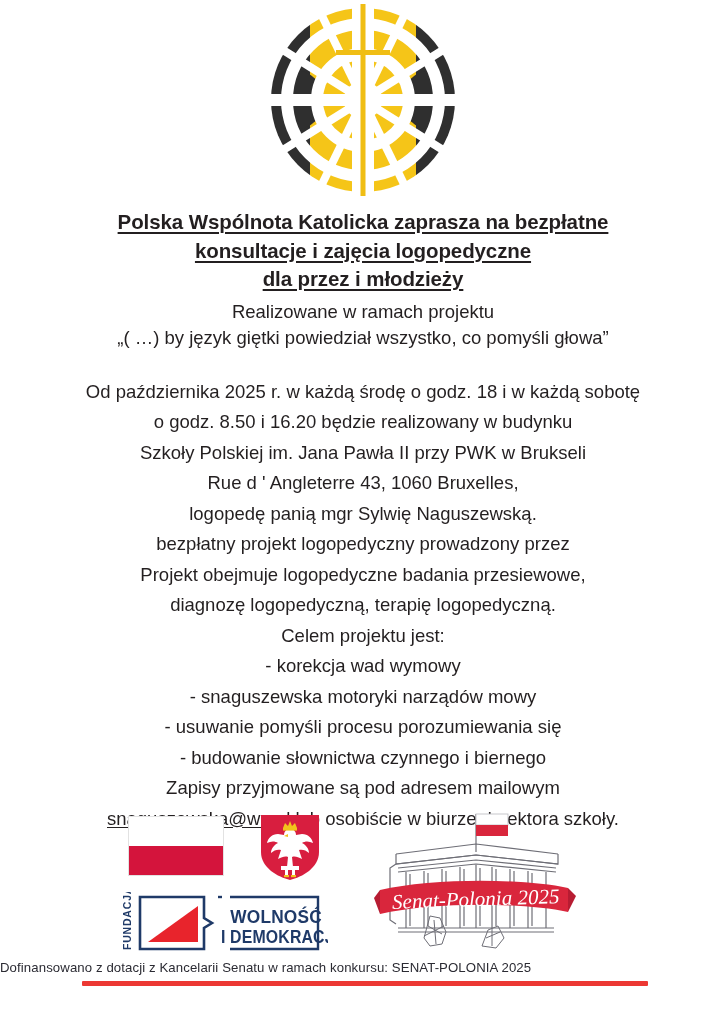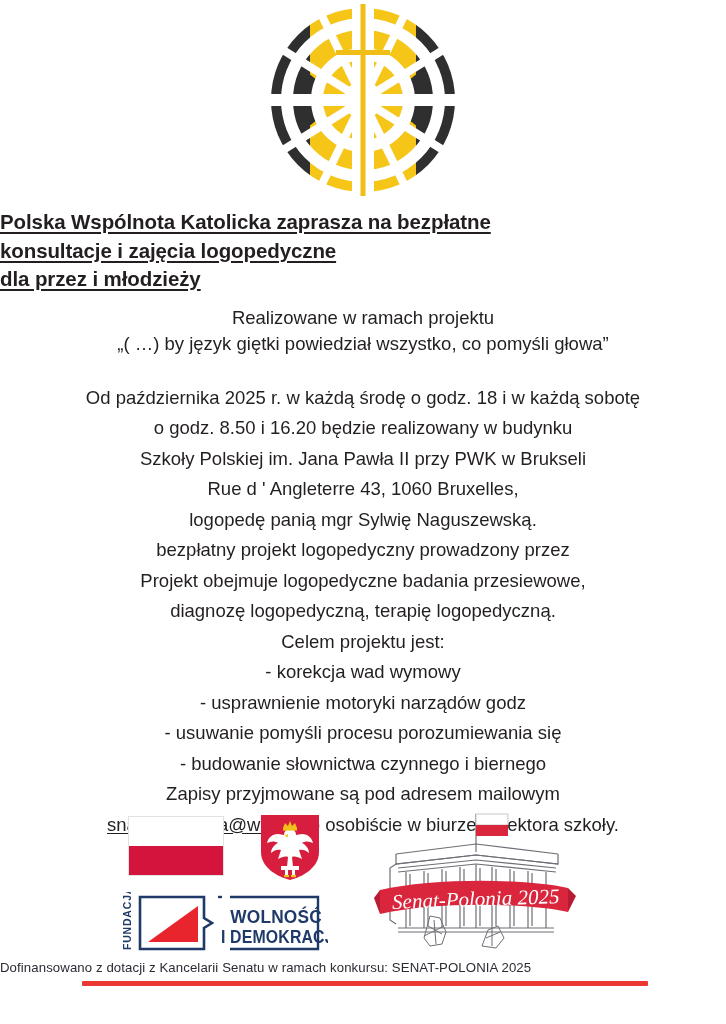--- a/index.html
+++ b/index.html
@@ -23,41 +23,41 @@
     height: 200px;
     display: flex;
     align-items: center;
     justify-content: center;
   }
   #logo-emblem { display: block; }
 
   
   #headline {
     margin: 8px 0 0 0;
-    text-align: left;
+    text-align: center;
     font-size: 20.5px;
     font-weight: bold;
     line-height: 28.5px;
     letter-spacing: -0.1px;
   }
   #headline .hl-line {
     display: block;
   }
   #headline .hl-line span {
     text-decoration: underline;
     text-decoration-thickness: 2px;
     text-underline-offset: 2.5px;
   }
 
   
   #subtitle {
     text-align: center;
     font-size: 18.5px;
     line-height: 26px;
-    margin-top: 11px;
+    margin-top: 5px;
   }
   #subtitle .sub-line { display: block; }
 
   
   #body-copy {
     text-align: center;
     font-size: 18.5px;
     line-height: 30.5px;
     margin-top: 26px;
   }
@@ -183,21 +183,21 @@
   <div class="body-line">Od października 2025 r. w każdą środę o godz. 18 i w każdą sobotę</div>
   <div class="body-line">o godz. 8.50 i 16.20 będzie realizowany w budynku</div>
   <div class="body-line">Szkoły Polskiej im. Jana Pawła II przy PWK w Brukseli</div>
   <div class="body-line">Rue d ' Angleterre 43, 1060 Bruxelles,</div>
   <div class="body-line">logopedę panią mgr Sylwię Naguszewską.</div>
   <div class="body-line">bezpłatny projekt logopedyczny prowadzony przez</div>
   <div class="body-line">Projekt obejmuje logopedyczne badania przesiewowe,</div>
   <div class="body-line">diagnozę logopedyczną, terapię logopedyczną.</div>
   <div class="body-line">Celem projektu jest:</div>
   <div class="body-line">- korekcja wad wymowy</div>
-  <div class="body-line">- usprawnienie motoryki narządów godz</div>
+  <div class="body-line">- snaguszewska motoryki narządów mowy</div>
   <div class="body-line">- usuwanie pomyśli procesu porozumiewania się</div>
   <div class="body-line">- budowanie słownictwa czynnego i biernego</div>
   <div class="body-line">Zapisy przyjmowane są pod adresem mailowym</div>
   <div class="body-line"><span class="email">snaguszewska@wp.pl</span><span> lub osobiście w biurze dyrektora szkoły.</span></div>
 </div>
 
 <div id="footer-logos">
 
   <div id="flag-wrap">
     <div id="flag">

